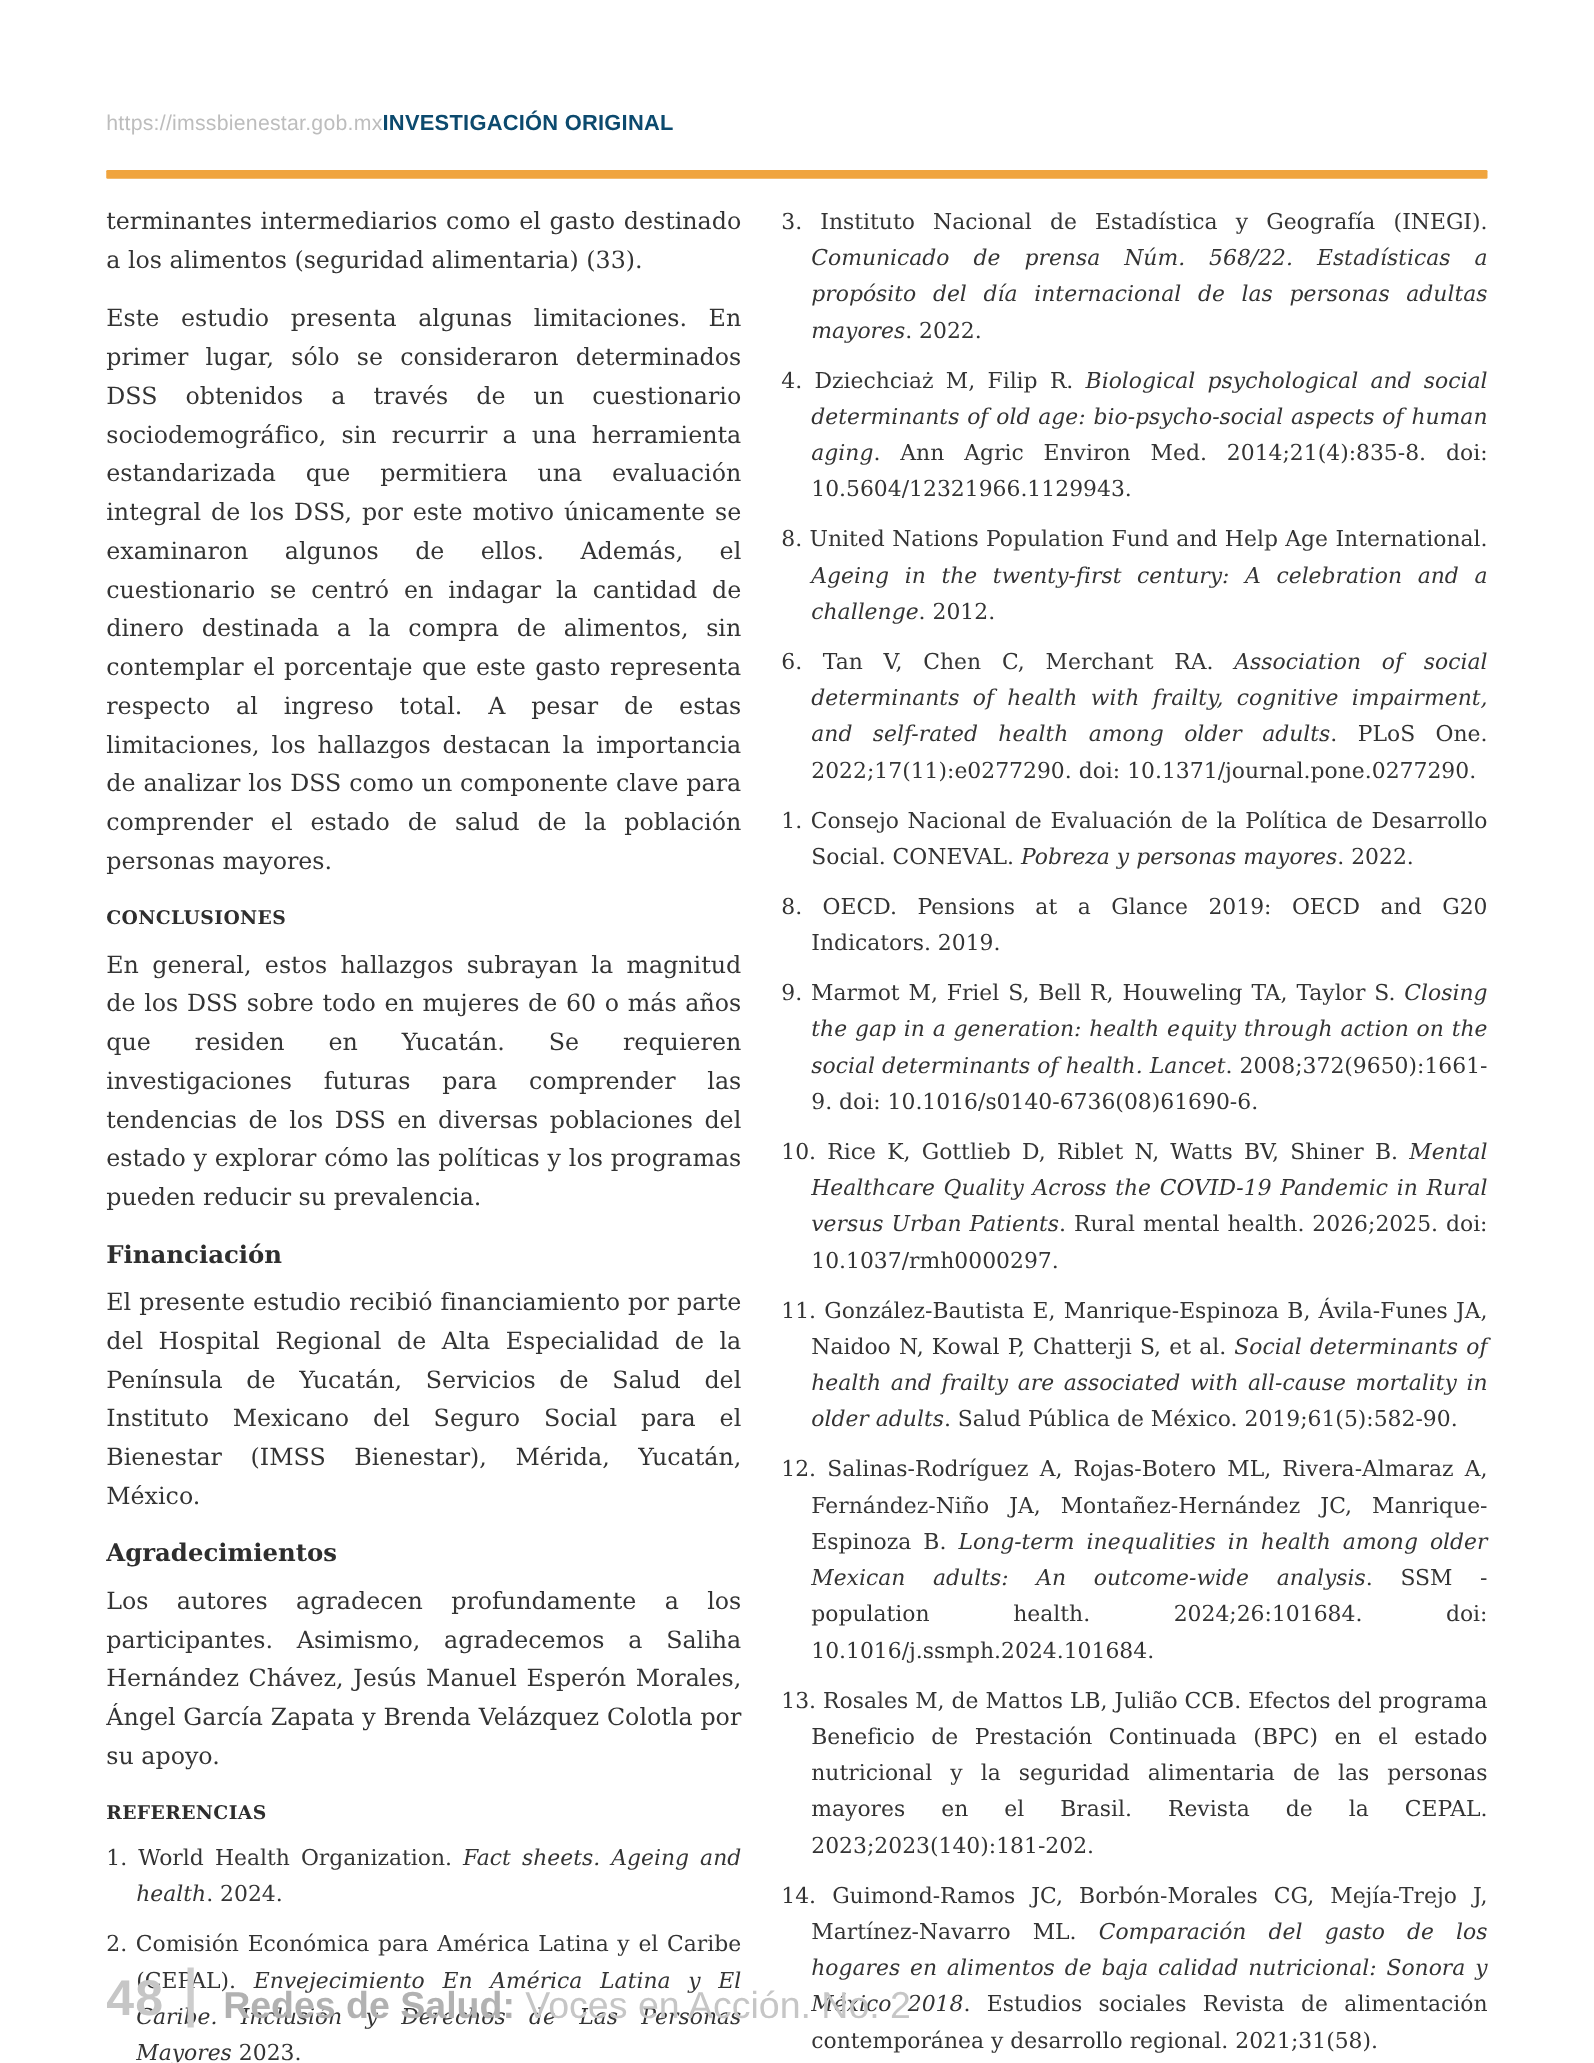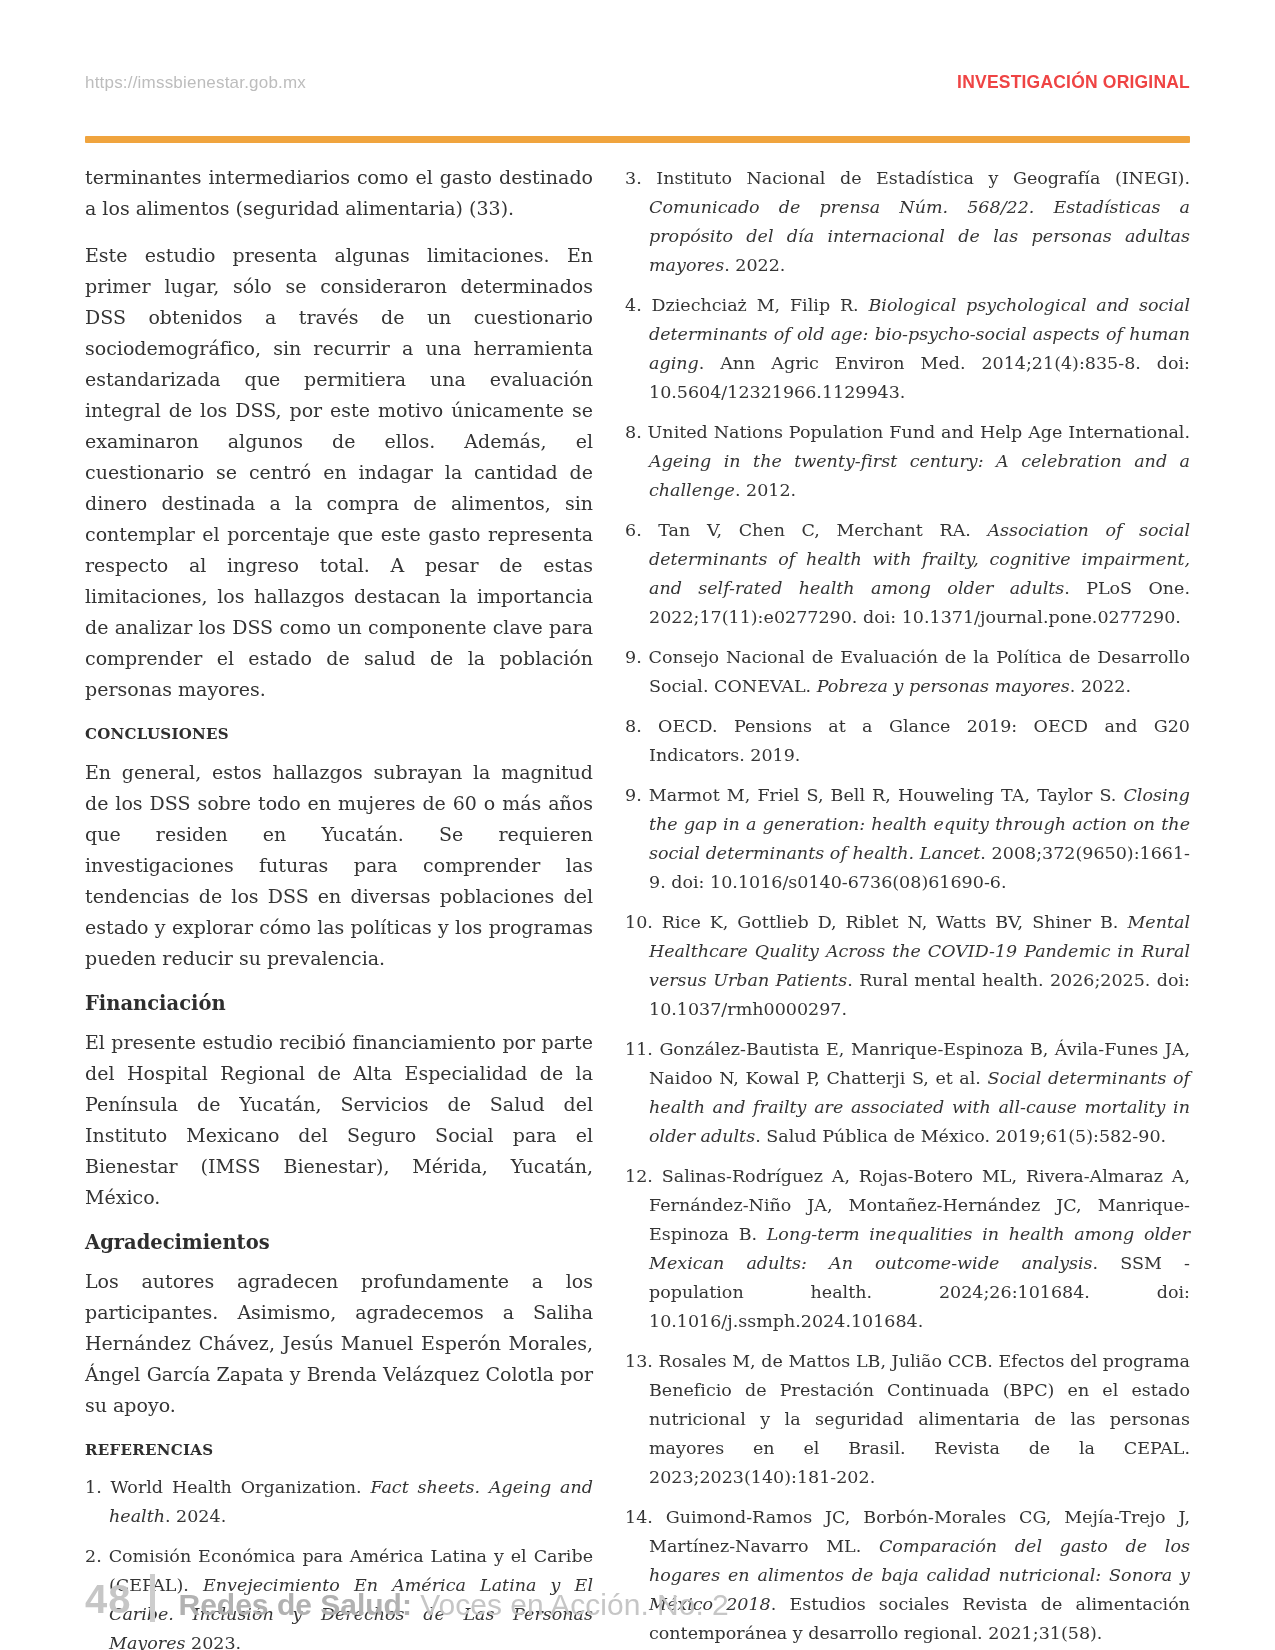--- a/index.html
+++ b/index.html
@@ -6,26 +6,26 @@
   .page {
     position:relative;
     width:1275px; height:1650px;
     background:#ffffff;
     overflow:hidden;
     font-family:"DejaVu Serif", serif;
     color:#343434;
   }
   
   .pageheader {
-    position:absolute; left:85px; right:85px; top:72px;
-    display:flex; justify-content:space-between; align-items:baseline;
+    position:absolute; left:85px; right:85px; top:88px;
+    display:flex; align-items:baseline;
     font-family:"Liberation Sans", sans-serif;
   }
   .url { color:#bdbdbd; font-size:17px; letter-spacing:0.2px; }
-  .section-label { color:#ef4444; font-weight:bold; font-size:17.5px; letter-spacing:0.2px; }
+  .section-label { color:#0c4a6e; font-weight:bold; font-size:17.5px; letter-spacing:0.2px; }
   .accent-rule {
     position:absolute; left:85px; right:85px; top:136px; height:7px;
     background:#F0A43E; border-radius:1px;
   }
   
   .columns {
     position:absolute; left:85px; top:162px; width:1105px;
     display:flex; gap:32px;
   }
   .col-left  { width:508px; }
@@ -93,21 +93,21 @@
           <div class="ref"><span>2. Comisión Económica para América Latina y el Caribe (CEPAL). </span><i>Envejecimiento En América Latina y El Caribe. Inclusión y Derechos de Las Personas Mayores</i><span> 2023.</span></div>
         </div>
     </section>
 
     <section class="col col-right">
       <div class="refs">
           <div class="ref"><span>3. Instituto Nacional de Estadística y Geografía (INEGI). </span><i>Comunicado de prensa Núm. 568/22. Estadísticas a propósito del día internacional de las personas adultas mayores</i><span>. 2022.</span></div>
           <div class="ref"><span>4. Dziechciaż M, Filip R. </span><i>Biological psychological and social determinants of old age: bio-psycho-social aspects of human aging</i><span>. Ann Agric Environ Med. 2014;21(4):835-8. doi: 10.5604/12321966.1129943.</span></div>
           <div class="ref"><span>8. United Nations Population Fund and Help Age International. </span><i>Ageing in the twenty-first century: A celebration and a challenge</i><span>. 2012.</span></div>
           <div class="ref"><span>6. Tan V, Chen C, Merchant RA. </span><i>Association of social determinants of health with frailty, cognitive impairment, and self-rated health among older adults</i><span>. PLoS One. 2022;17(11):e0277290. doi: 10.1371/journal.pone.0277290.</span></div>
-          <div class="ref"><span>9. Consejo Nacional de Evaluación de la Política de Desarrollo Social. CONEVAL. </span><i>Pobreza y personas mayores</i><span>. 2022.</span></div>
+          <div class="ref"><span>1. Consejo Nacional de Evaluación de la Política de Desarrollo Social. CONEVAL. </span><i>Pobreza y personas mayores</i><span>. 2022.</span></div>
           <div class="ref"><span>8. OECD. Pensions at a Glance 2019: OECD and G20 Indicators. 2019.</span></div>
           <div class="ref"><span>9. Marmot M, Friel S, Bell R, Houweling TA, Taylor S. </span><i>Closing the gap in a generation: health equity through action on the social determinants of health. Lancet</i><span>. 2008;372(9650):1661-9. doi: 10.1016/s0140-6736(08)61690-6.</span></div>
           <div class="ref"><span>10. Rice K, Gottlieb D, Riblet N, Watts BV, Shiner B. </span><i>Mental Healthcare Quality Across the COVID-19 Pandemic in Rural versus Urban Patients</i><span>. Rural mental health. 2026;2025. doi: 10.1037/rmh0000297.</span></div>
           <div class="ref"><span>11. González-Bautista E, Manrique-Espinoza B, Ávila-Funes JA, Naidoo N, Kowal P, Chatterji S, et al. </span><i>Social determinants of health and frailty are associated with all-cause mortality in older adults</i><span>. Salud Pública de México. 2019;61(5):582-90.</span></div>
           <div class="ref"><span>12. Salinas-Rodríguez A, Rojas-Botero ML, Rivera-Almaraz A, Fernández-Niño JA, Montañez-Hernández JC, Manrique-Espinoza B. </span><i>Long-term inequalities in health among older Mexican adults: An outcome-wide analysis</i><span>. SSM - population health. 2024;26:101684. doi: 10.1016/j.ssmph.2024.101684.</span></div>
           <div class="ref"><span>13. Rosales M, de Mattos LB, Julião CCB. Efectos del programa Beneficio de Prestación Continuada (BPC) en el estado nutricional y la seguridad alimentaria de las personas mayores en el Brasil. Revista de la CEPAL. 2023;2023(140):181-202.</span></div>
           <div class="ref"><span>14. Guimond-Ramos JC, Borbón-Morales CG, Mejía-Trejo J, Martínez-Navarro ML. </span><i>Comparación del gasto de los hogares en alimentos de baja calidad nutricional: Sonora y México 2018</i><span>. Estudios sociales Revista de alimentación contemporánea y desarrollo regional. 2021;31(58).</span></div>
         </div>
     </section>
 

